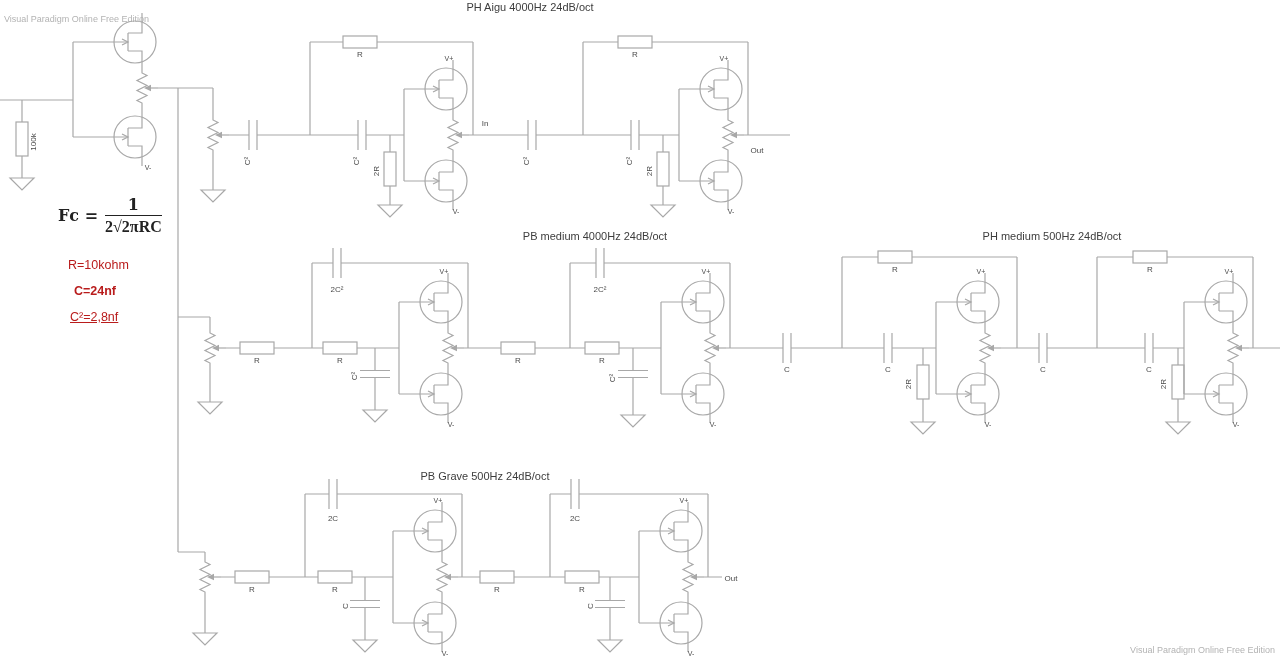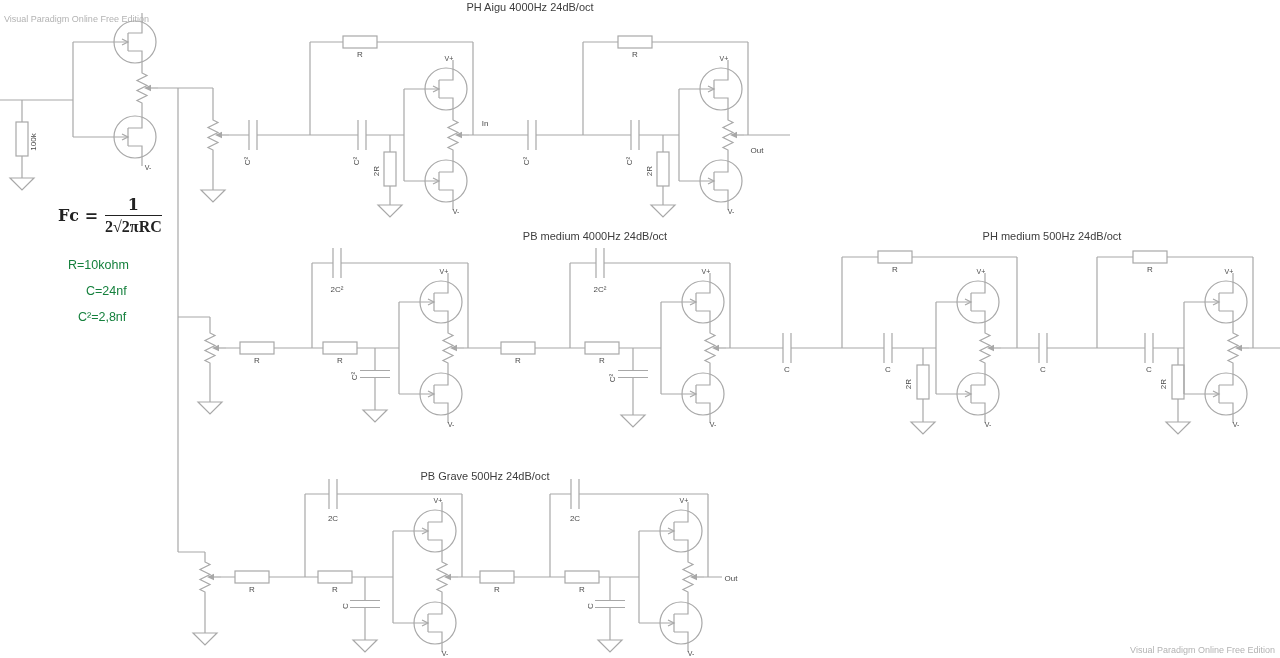--- a/index.html
+++ b/index.html
@@ -8,25 +8,25 @@
   .watermark{position:absolute;font-size:9px;color:#b3b3b3;white-space:nowrap;margin-top:11px;}
   .wm-top{left:4px;top:3px;}
   .wm-bottom{right:5px;bottom:3px;}
   
   .formula{position:absolute;left:58px;top:183px;display:flex;align-items:center;gap:7px;
            font-family:"DejaVu Serif",serif;font-weight:bold;font-size:16px;color:#222;margin-top:12px;}
   .frac{display:inline-block;text-align:center;}
   .frac .num{padding:0 10px 1px 10px;border-bottom:1.5px solid #222;}
   .frac .den{padding-top:2px;font-family:Liberation Serif, serif;}
   
-  .params{position:absolute;left:62px;top:258px;font-size:12.5px;color:#15803d;}
+  .params{position:absolute;left:62px;top:258px;font-size:12.5px;color:#b91c1c;}
   .params .p{margin-bottom:12px;}
   .params .p1{margin-left:6px;}
-  .params .p2{margin-left:24px;}
-  .params .p3{margin-left:16px;}
+  .params .p2{margin-left:12px;font-weight:bold;}
+  .params .p3{margin-left:8px;text-decoration:underline;}
   
   svg{position:absolute;left:0;top:0;}
   .wire,.sym{stroke:#a8a8a8;fill:none;stroke-width:1.2px;}
   .box{stroke:#a8a8a8;fill:#ffffff;stroke-width:1.2px;}
   .arrw{fill:#a8a8a8;stroke:none;}
   text{stroke:none;fill:#4a4a4a;font-family:"Liberation Sans",sans-serif;}
   .lbl{font-size:8px;text-anchor:middle;}
   .vlbl{font-size:7px;text-anchor:middle;}
   .node{font-size:8px;text-anchor:middle;}
   .title{font-size:11px;fill:#3d3d3d;text-anchor:middle;}

